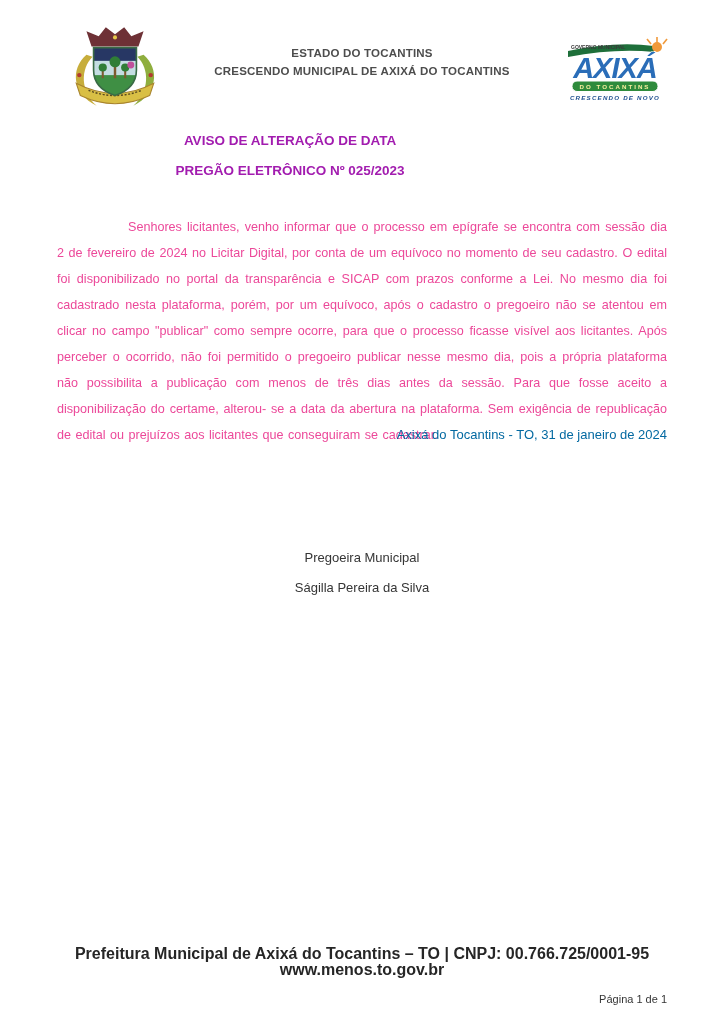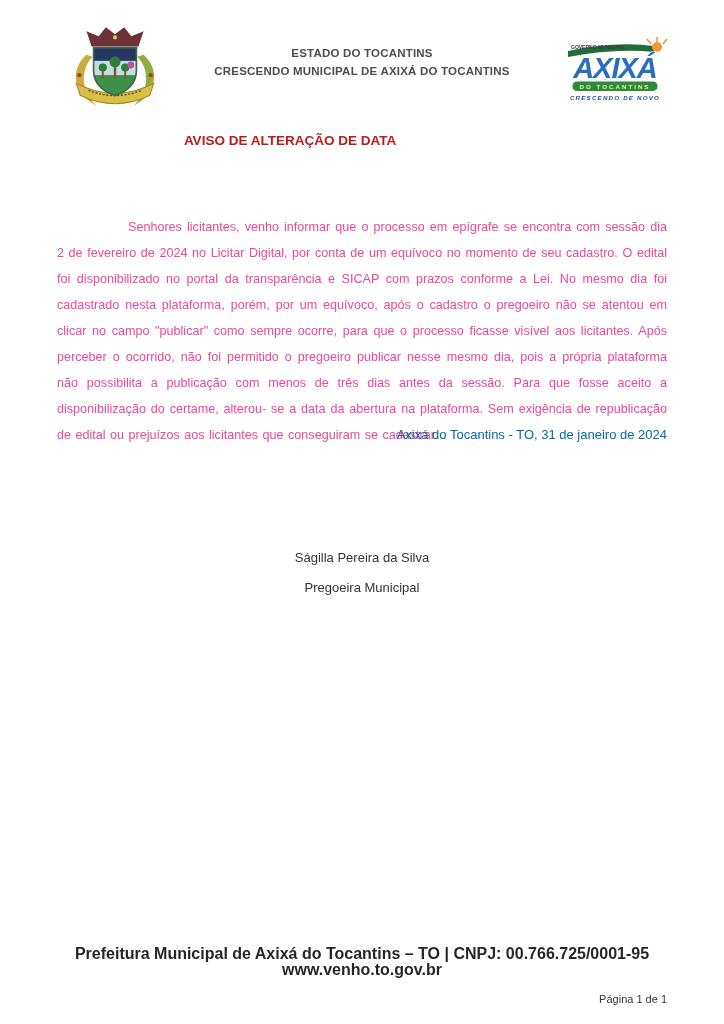--- a/index.html
+++ b/index.html
@@ -46,21 +46,21 @@
   
   .doc-title {
     position: absolute;
     left: 0;
     top: 126px;
     width: 580px;
     text-align: center;
     font-weight: bold;
     font-size: 13.5px;
     line-height: 30px;
-    color: #b91c1c;
+    color: #a21caf;
   }
 
   
   .body-paragraph {
     position: absolute;
     left: 57px;
     top: 201px;
     width: 610px;
     font-size: 12.6px;
     line-height: 26px;
@@ -170,31 +170,32 @@
       <text x="11" y="13" font-size="5" font-weight="bold" fill="#3a3a3a">GOVERNO MUNICIPAL</text>
       <text x="55" y="42" text-anchor="middle" font-size="29" font-weight="bold" font-style="italic" fill="#2a6db8" stroke="#ffffff" stroke-width="0.9" paint-order="stroke fill" letter-spacing="-1">AXIXÁ</text>
       <rect x="12" y="45" width="86" height="10.5" rx="5" fill="#2e8b3c" stroke="#ffffff" stroke-width="1"></rect>
       <text x="55" y="53" text-anchor="middle" font-size="6.2" font-weight="bold" fill="#f7ef9e" letter-spacing="2">DO TOCANTINS</text>
       <text x="55" y="64" text-anchor="middle" font-size="6.2" font-weight="bold" font-style="italic" fill="#1f4f8f" letter-spacing="1.2">CRESCENDO DE NOVO</text>
     </svg>
   </div>
 
   <div class="doc-title">
     <div>AVISO DE ALTERAÇÃO DE DATA</div>
+    <div>PREGÃO ELETRÔNICO Nº 025/2023</div>
   </div>
 
   <p class="body-paragraph">Senhores licitantes, venho informar que o processo em epígrafe se encontra com sessão dia 2 de fevereiro de 2024 no Licitar Digital, por conta de um equívoco no momento de seu cadastro. O edital foi disponibilizado no portal da transparência e SICAP com prazos conforme a Lei. No mesmo dia foi cadastrado nesta plataforma, porém, por um equívoco, após o cadastro o pregoeiro não se atentou em clicar no campo "publicar" como sempre ocorre, para que o processo ficasse visível aos licitantes. Após perceber o ocorrido, não foi permitido o pregoeiro publicar nesse mesmo dia, pois a própria plataforma não possibilita a publicação com menos de três dias antes da sessão. Para que fosse aceito a disponibilização do certame, alterou- se a data da abertura na plataforma. Sem exigência de republicação de edital ou prejuízos aos licitantes que conseguiram se cadastrar.</p>
 
   <div class="date-line">Axixá do Tocantins - TO, 31 de janeiro de 2024</div>
 
   <div class="signature-block">
+    <div>Pregoeira Municipal</div>
     <div>Ságilla Pereira da Silva</div>
-    <div>Pregoeira Municipal</div>
   </div>
 
   <div class="footer-block">
     <div>Prefeitura Municipal de Axixá do Tocantins – TO | CNPJ: 00.766.725/0001-95</div>
-    <div>www.venho.to.gov.br</div>
+    <div>www.menos.to.gov.br</div>
   </div>
 
   <div class="page-number">Página 1 de 1</div>
 
 </div>
 
 </body></html>

